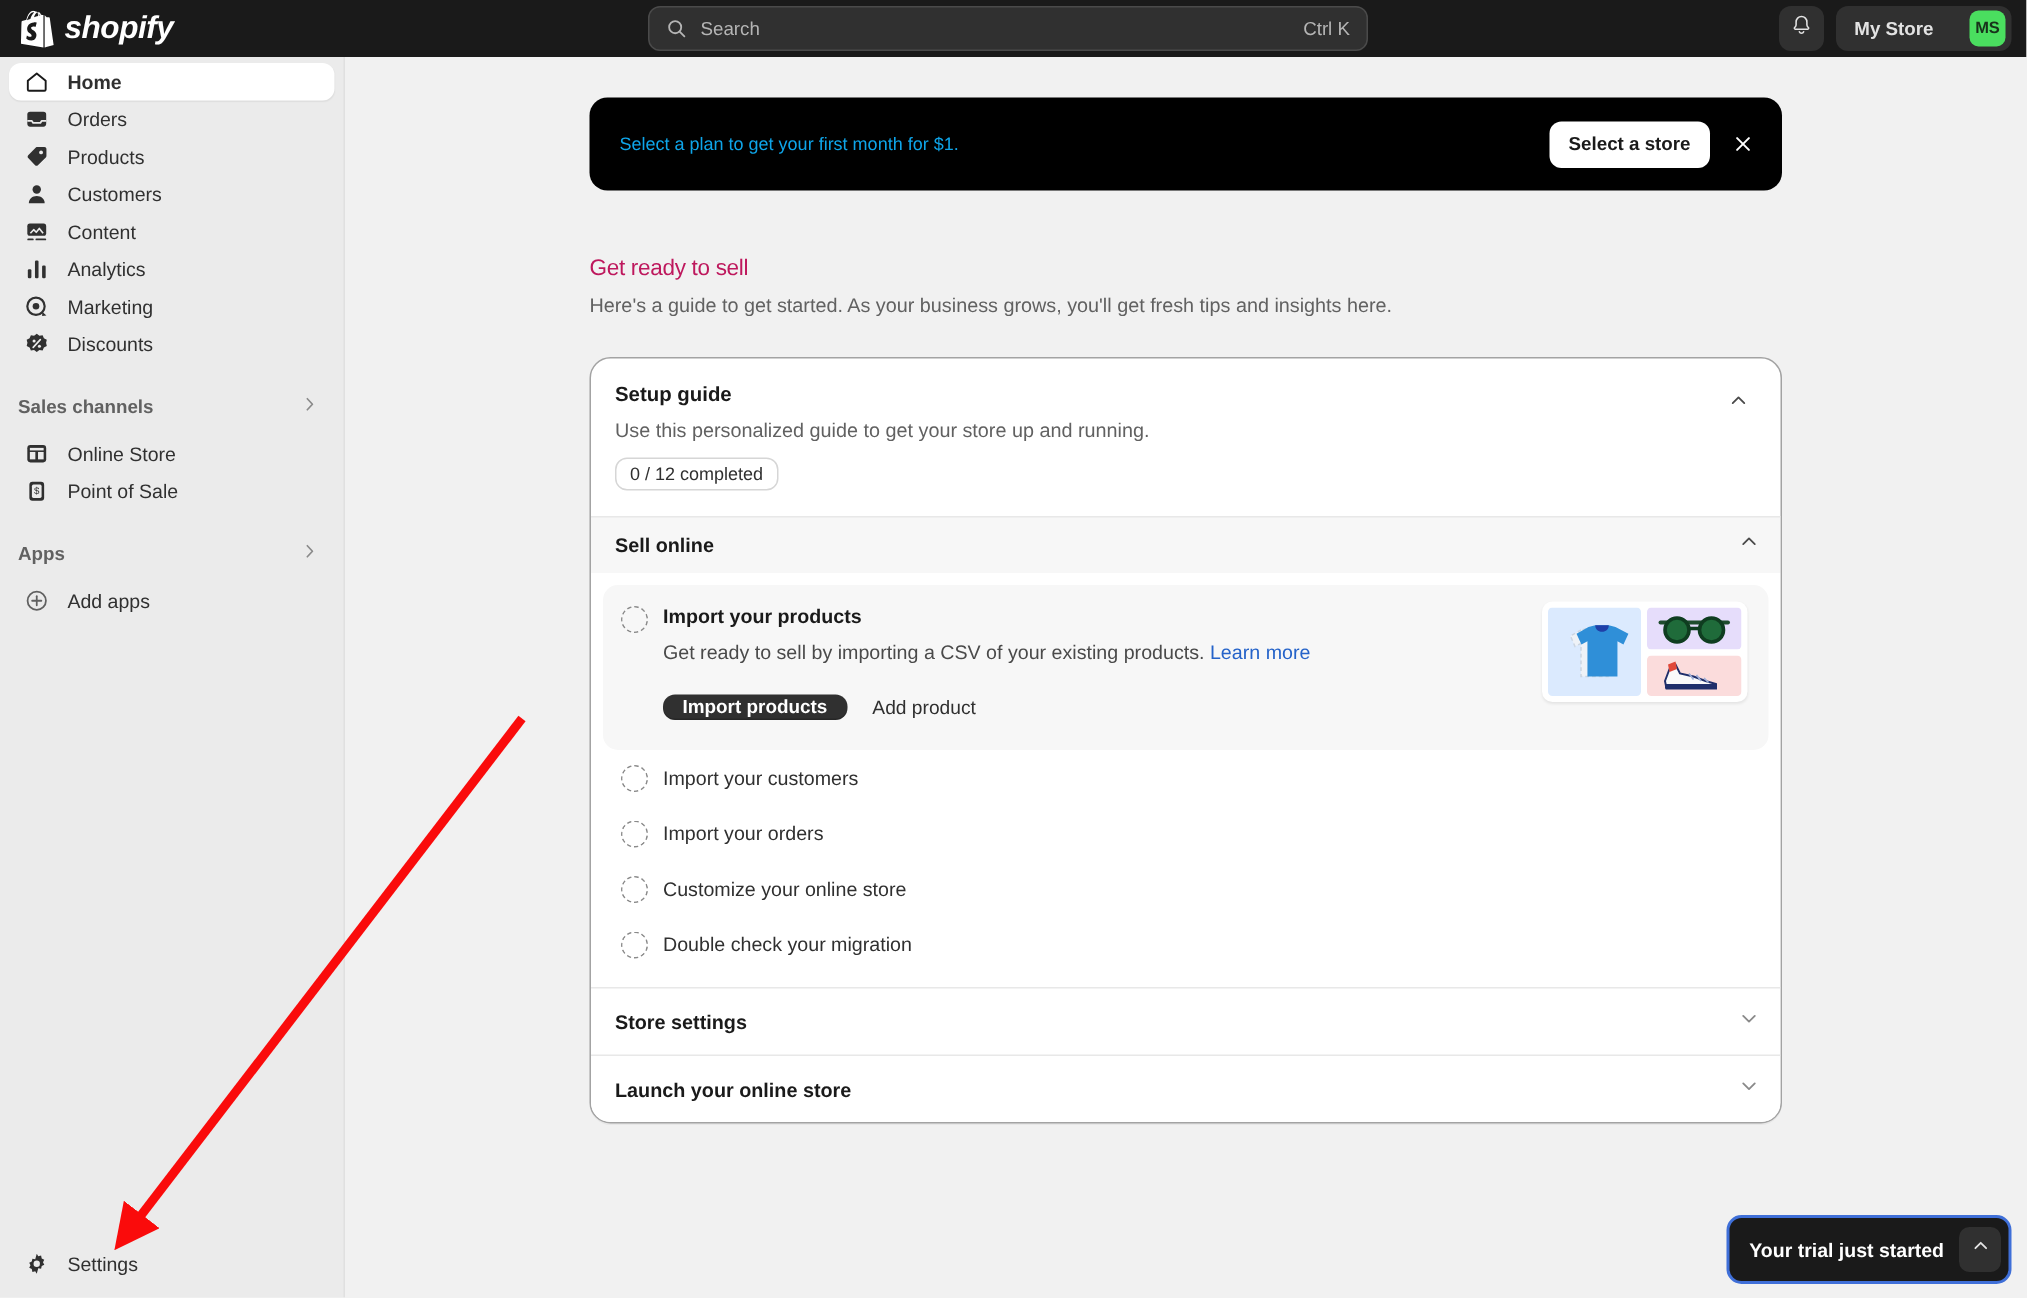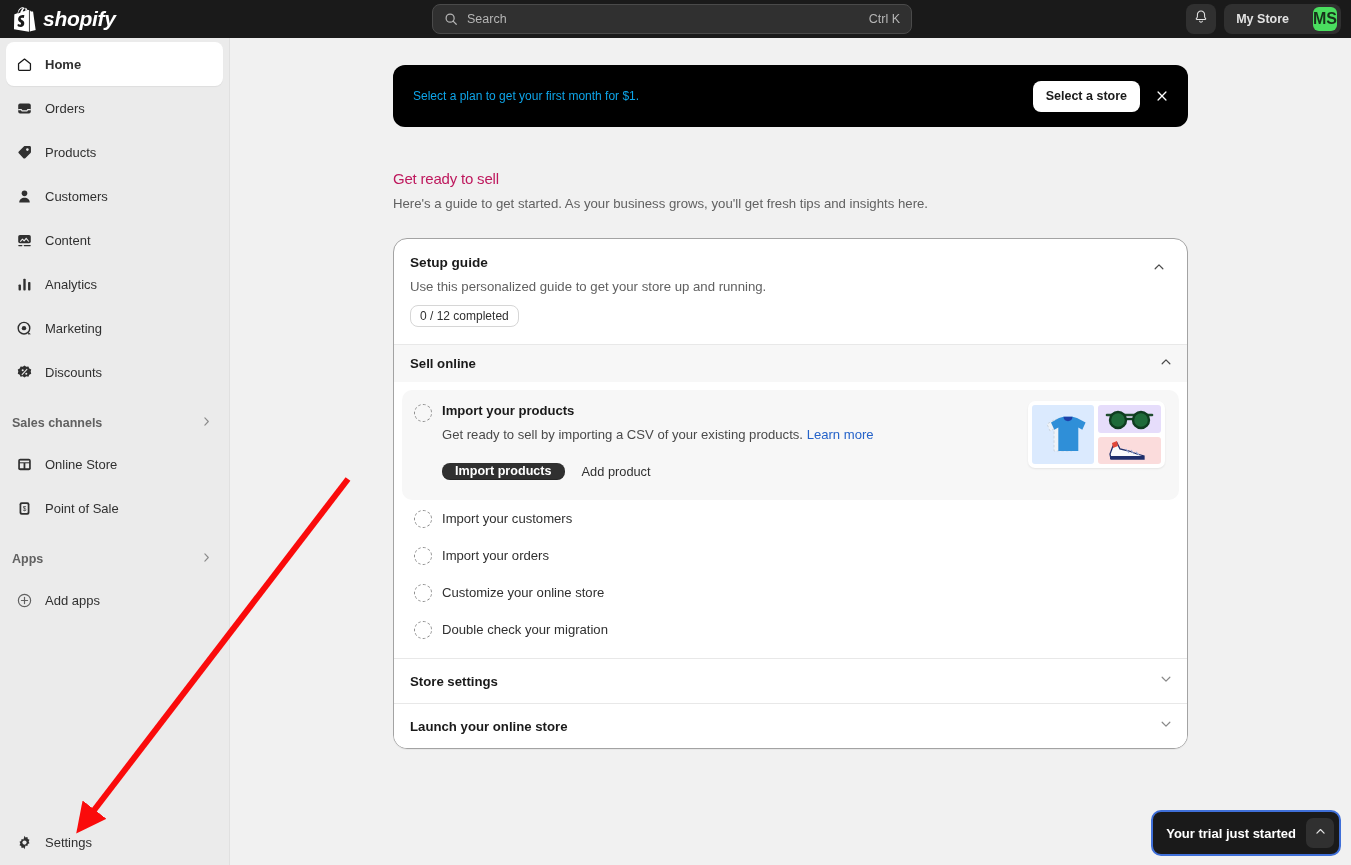--- a/index.html
+++ b/index.html
@@ -57,35 +57,35 @@
   }
   .storechip {
     height: 30px; border-radius: 8px; background: #303030;
     display: flex; align-items: center; gap: 24px;
     padding: 0 4px 0 12px; cursor: pointer;
   }
   .storename { color: #e3e3e3; font-size: 12.5px; font-weight: bold; }
   .avatar {
     width: 24px; height: 24px; border-radius: 6px;
     background: #4ade5f; color: #18321b;
-    font-size: 16px; font-weight: bold;
+    font-size: 11px; font-weight: bold;
     display: flex; align-items: center; justify-content: center;
   }
 
   
   .sidebar {
     position: absolute; left: 0; top: 38px;
     width: 230px; height: 827px;
     background: #ebebeb;
     border-right: 1px solid #e0e0e0;
   }
   .navlist { padding: 4px 6px 0 6px; }
   .navitem {
     display: flex; align-items: center; gap: 12px;
-    height: 44px; padding: 0 10px;
+    height: 25px; padding: 0 10px;
     border-radius: 8px; margin-bottom: 0px;
     cursor: pointer; color: #303030;
     font-size: 13px;
   }
   .navitem + .navitem { margin-top: 0px; }
   .navitem.active {
     background: #ffffff;
     box-shadow: 0 1px 1px rgba(0,0,0,0.06);
     font-weight: bold;
   }

